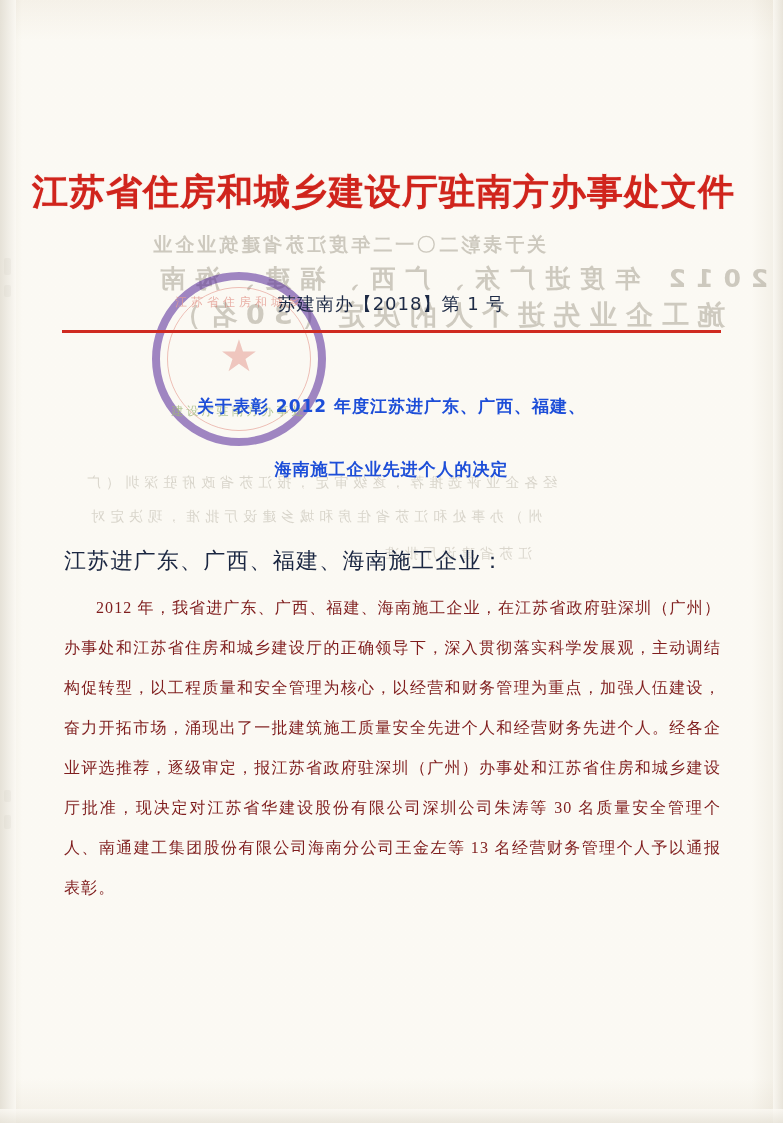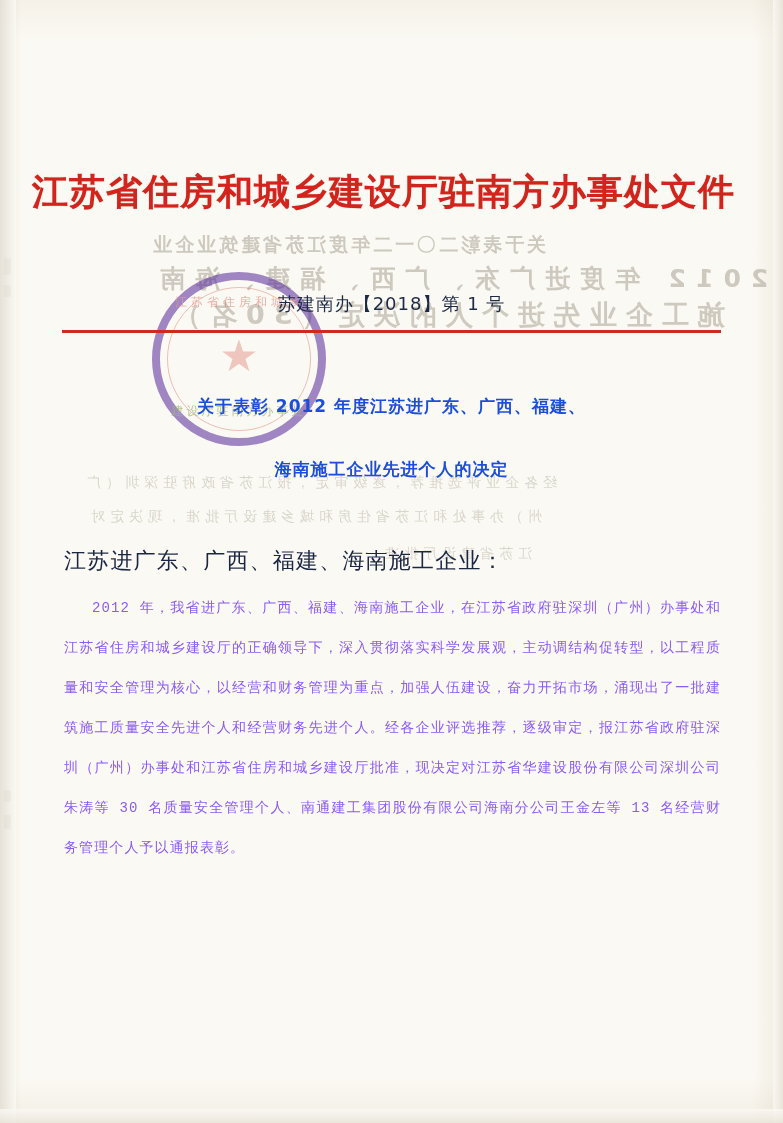--- a/index.html
+++ b/index.html
@@ -213,27 +213,27 @@
     color: #1b2742;
     letter-spacing: 1.2px;
     font-family: "DejaVu Sans", "Liberation Sans", sans-serif;
   }
 
   .body-text {
     position: absolute;
     left: 64px;
     right: 62px;
     top: 588px;
-    font-size: 14px;
-    color: #8b5cf6;
+    font-size: 16px;
+    color: #7f1d1d;
     line-height: 40px;
     text-align: justify;
     text-align-last: left;
     letter-spacing: 1.1px;
-    font-family: Liberation Mono, monospace;
+    font-family: Liberation Serif, serif;
   }
   .body-text p {
     margin: 0;
     text-indent: 2em;
     text-align: justify;
   }
 </style>
 </head>
 <body>
 

